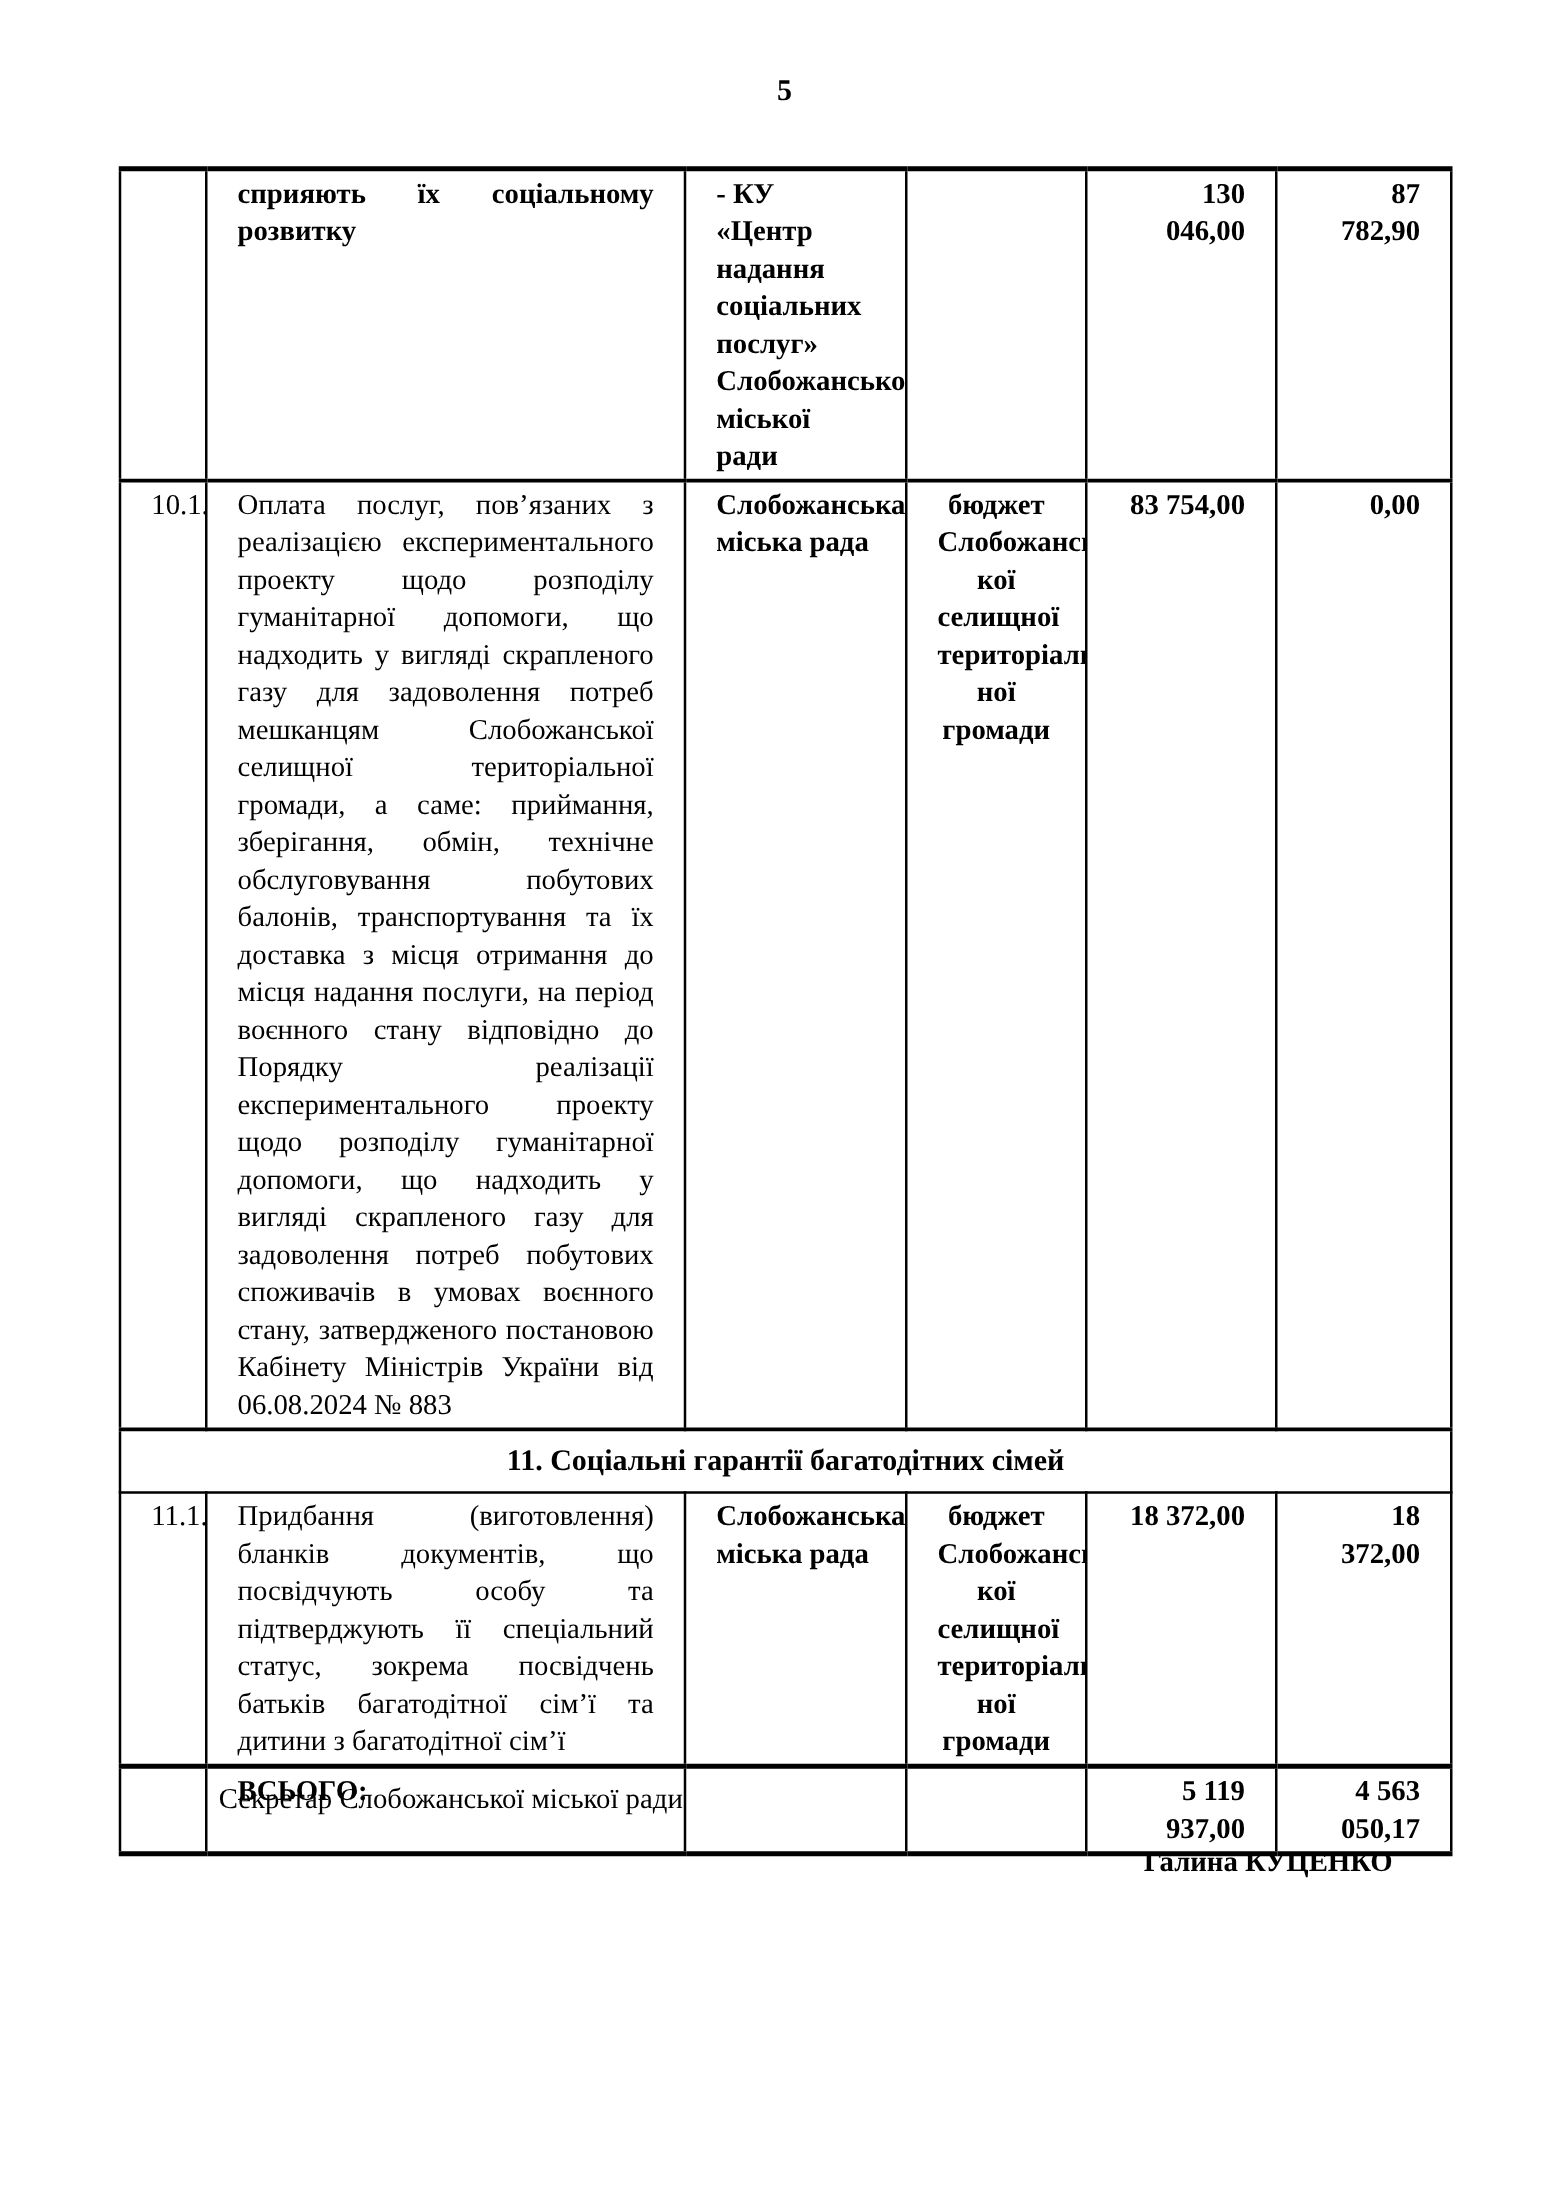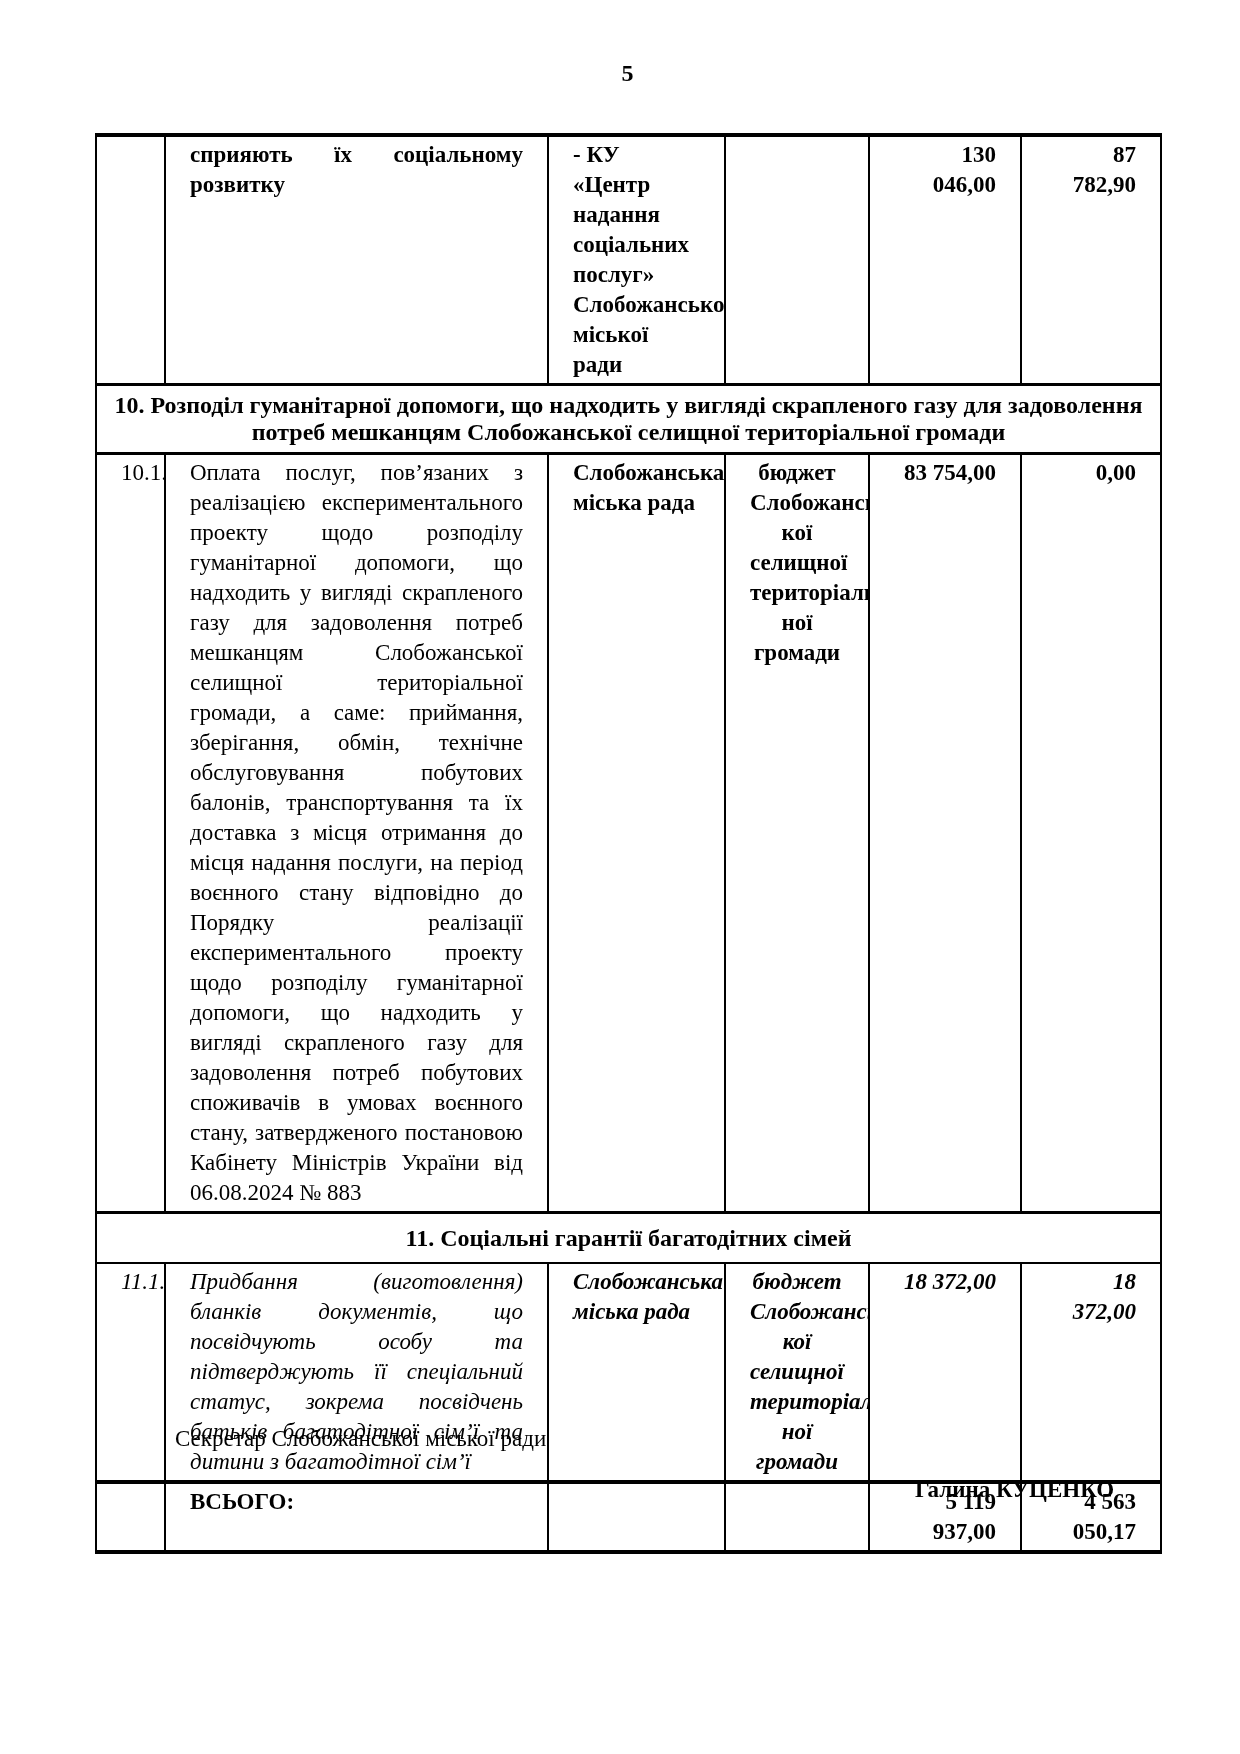--- a/index.html
+++ b/index.html
@@ -35,21 +35,21 @@
   .bold{font-weight:bold;}
 
   tr.r-first td{height:168px;border-top:4px solid #000;border-bottom:3px solid #000;}
   tr.r-section td{
     font-weight:bold;text-align:center;font-size:24px;line-height:27px;
     padding:6px 10px;vertical-align:middle;
   }
   tr.sec10 td{border-top:3px solid #000;border-bottom:3px solid #000;height:48px;}
   tr.sec11 td{border-top:3px solid #000;border-bottom:2px solid #000;height:36px;border-radius:13px;}
   tr.r-101 td{height:750px;}
-  tr.r-111 td{height:200px;border-bottom:4px solid #000;font-style:italic;}
+  tr.r-111 td{height:200px;border-bottom:4px solid #000;}
   tr.r-total td{height:46px;border-top:4px solid #000;border-bottom:4px solid #000;}
   tr.r-total td.c-desc{font-weight:bold;text-align:left;}
 
   .footer-left{position:absolute;top:1426px;left:175px;font-weight:normal;font-size:23px;}
   .footer-right{position:absolute;top:1477px;left:915px;font-weight:bold;font-size:23px;text-align:center;}
 </style>
 </head>
 <body>
 
 <div class="page-number">5</div>
@@ -71,23 +71,20 @@
 надання
 соціальних
 послуг»
 Слобожанської
 міської ради</td>
       <td class="c-fund"></td>
       <td class="c-amt">130 046,00</td>
       <td class="c-amt">87 782,90</td>
     </tr>
 
-    <tr class="r-section sec10">
-      <td colspan="6">10. Розподіл гуманітарної допомоги, що надходить у вигляді скрапленого газу для задоволення потреб мешканцям Слобожанської селищної територіальної громади</td>
-    </tr>
 
     <tr class="r-101">
       <td class="c-num">10.1.</td>
       <td class="c-desc">Оплата послуг, пов’язаних з реалізацією експериментального проекту щодо розподілу гуманітарної допомоги, що надходить у вигляді скрапленого газу для задоволення потреб мешканцям Слобожанської селищної територіальної громади, а саме: приймання, зберігання, обмін, технічне обслуговування побутових балонів, транспортування та їх доставка з місця отримання до місця надання послуги, на період воєнного стану відповідно до Порядку реалізації експериментального проекту щодо розподілу гуманітарної допомоги, що надходить у вигляді скрапленого газу для задоволення потреб побутових споживачів в умовах воєнного стану, затвердженого постановою Кабінету Міністрів України від 06.08.2024 № 883</td>
       <td class="c-exec">Слобожанська
 міська рада</td>
       <td class="c-fund">бюджет
 Слобожансь
 кої
 селищної

